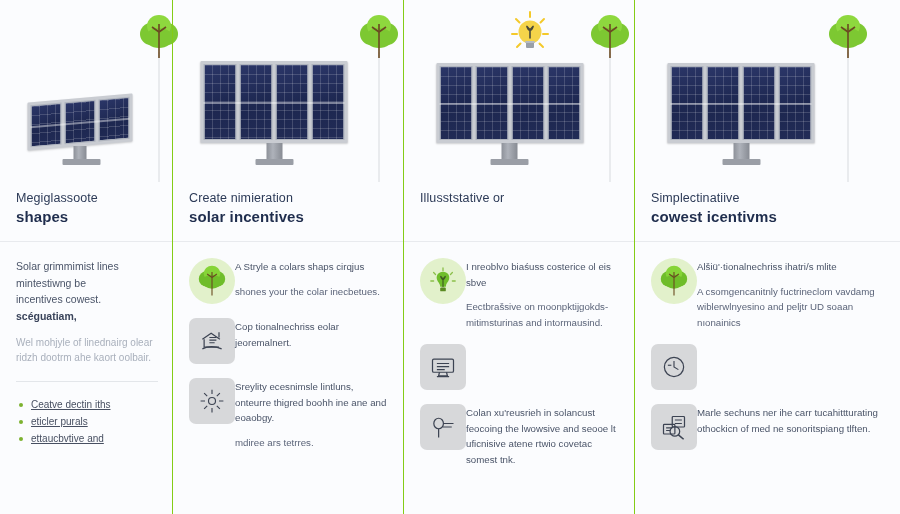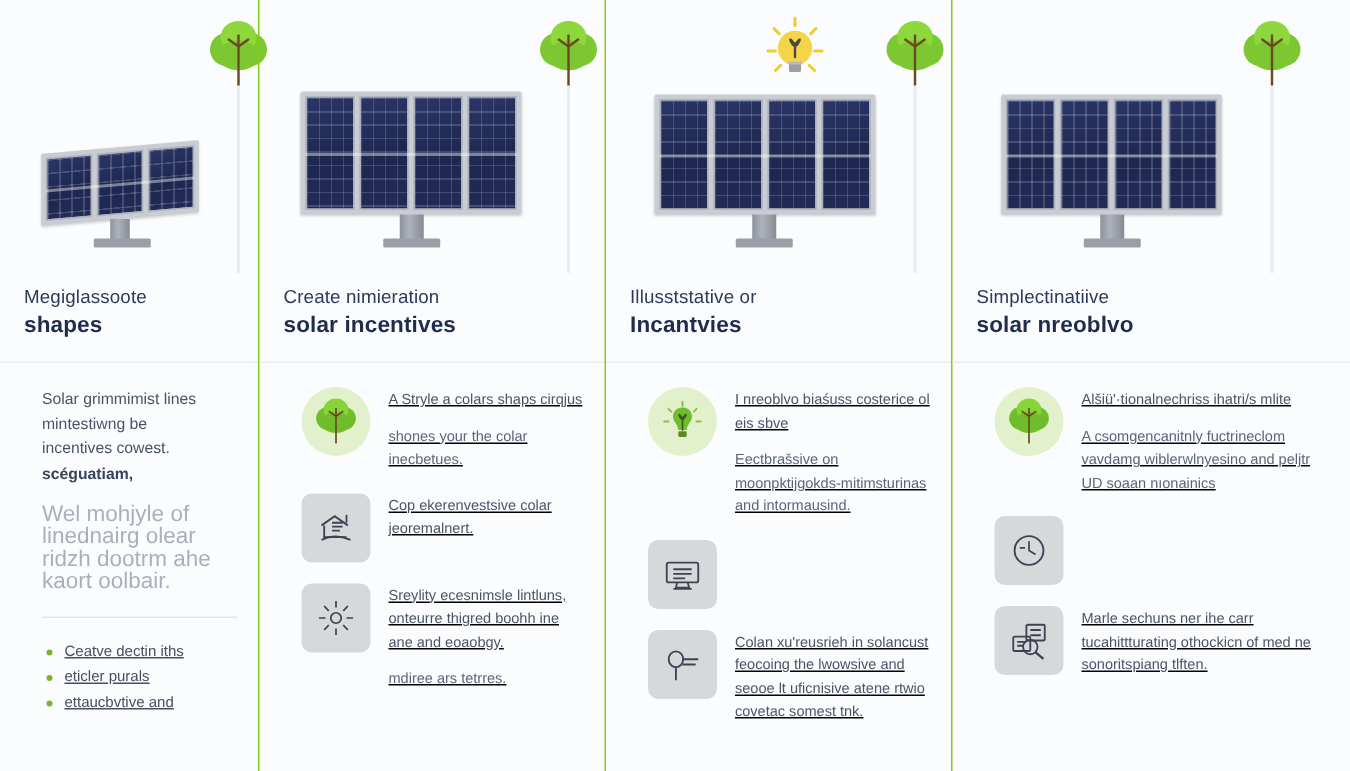--- a/index.html
+++ b/index.html
@@ -141,37 +141,36 @@
     line-height: 20px;
     margin-top: 1px;
     letter-spacing: .1px;
   }
 
   
   .body-band {
     flex: 1 1 auto;
     padding: 16px 14px 10px 16px;
     overflow: hidden;
-    margin-left: 12px;
   }
 
   
   .para {
     font-size: 10.5px;
     line-height: 16.5px;
     color: #4a5468;
   }
   .para-strong {
     font-size: 10.5px;
     line-height: 16.5px;
     color: #39435a;
     font-weight: bold;
   }
   .para-muted {
-    font-size: 15px;
+    font-size: 10px;
     line-height: 15px;
     color: #a9b0bc;
     margin-top: 11px;
   }
   .rule {
     height: 1px;
     background: #e3e6ea;
     margin: 16px 0 14px 0;
   }
   .bullets { list-style: none; }
@@ -190,23 +189,21 @@
     top: 7px;
     width: 4px;
     height: 4px;
     border-radius: 50%;
     background: #7cb230;
   }
 
   
   .icon-row {
     display: flex;
-    gap: 12px;
     margin-bottom: 14px;
-    text-decoration: underline;
   }
   .icon-box {
     flex: 0 0 auto;
     width: 46px;
     height: 46px;
     display: flex;
     align-items: center;
     justify-content: center;
   }
   .icon-box.green {
@@ -343,21 +340,21 @@
           <div class="icon-box gray">
             <svg width="28" height="28" viewBox="0 0 32 32" fill="none" stroke="#3c4352" stroke-width="1.4">
               <path d="M5 14 L15 7 L25 14"></path>
               <path d="M7 14 L7 23 L24 23"></path>
               <path d="M13 12 L21 12 M13 15 L21 15 M13 18 L19 18"></path>
               <path d="M5 25 Q15 20 27 25"></path>
               <path d="M24 6 L24 12"></path>
             </svg>
           </div>
           <div class="icon-text">
-            <span>Cop ekerenvestsive colar jeoremalnert.</span>
+            <span>Cop tionalnechriss eolar jeoremalnert.</span>
           </div>
         </div>
 
         <div class="icon-row">
           <div class="icon-box gray">
             <svg width="28" height="28" viewBox="0 0 32 32" fill="none" stroke="#3c4352" stroke-width="1.3">
               <circle cx="16" cy="16" r="4"></circle>
               <path d="M16 3 L16 8 M16 24 L16 29 M3 16 L8 16 M24 16 L29 16 M7 7 L10.5 10.5 M21.5 21.5 L25 25 M25 7 L21.5 10.5 M10.5 21.5 L7 25"></path>
             </svg>
           </div>
@@ -412,21 +409,20 @@
             <div class="panel" style="width:33px;height:74px;"></div>
             <div class="panel" style="width:33px;height:74px;"></div>
             <div class="panel-mid"></div>
           </div>
           <div class="stand"></div>
         </div>
       </div>
 
       <div class="head-band">
         <div class="head-line1">Illusststative or</div>
-        <div class="head-line2">Incantvies</div>
       </div>
 
       <div class="body-band">
 
         <div class="icon-row">
           <div class="icon-box green">
             <svg width="30" height="30" viewBox="0 0 32 32">
               <g stroke="#8bbf4a" stroke-width="1.4" stroke-linecap="round">
                 <path d="M16 2 L16 5"></path>
                   <path d="M6 7 L8 9"></path>
@@ -498,21 +494,21 @@
             <div class="panel" style="width:33px;height:74px;"></div>
             <div class="panel" style="width:33px;height:74px;"></div>
             <div class="panel-mid"></div>
           </div>
           <div class="stand"></div>
         </div>
       </div>
 
       <div class="head-band">
         <div class="head-line1">Simplectinatiive</div>
-        <div class="head-line2">solar nreoblvo</div>
+        <div class="head-line2">cowest icentivms</div>
       </div>
 
       <div class="body-band">
 
         <div class="icon-row">
           <div class="icon-box green">
             <svg width="30" height="32" viewBox="0 0 42 46">
               <ellipse cx="13" cy="20" rx="11" ry="11" fill="#6fbd2a"></ellipse>
               <ellipse cx="29" cy="20" rx="11" ry="11" fill="#6fbd2a"></ellipse>
               <ellipse cx="21" cy="12" rx="12" ry="11" fill="#86d437"></ellipse>

